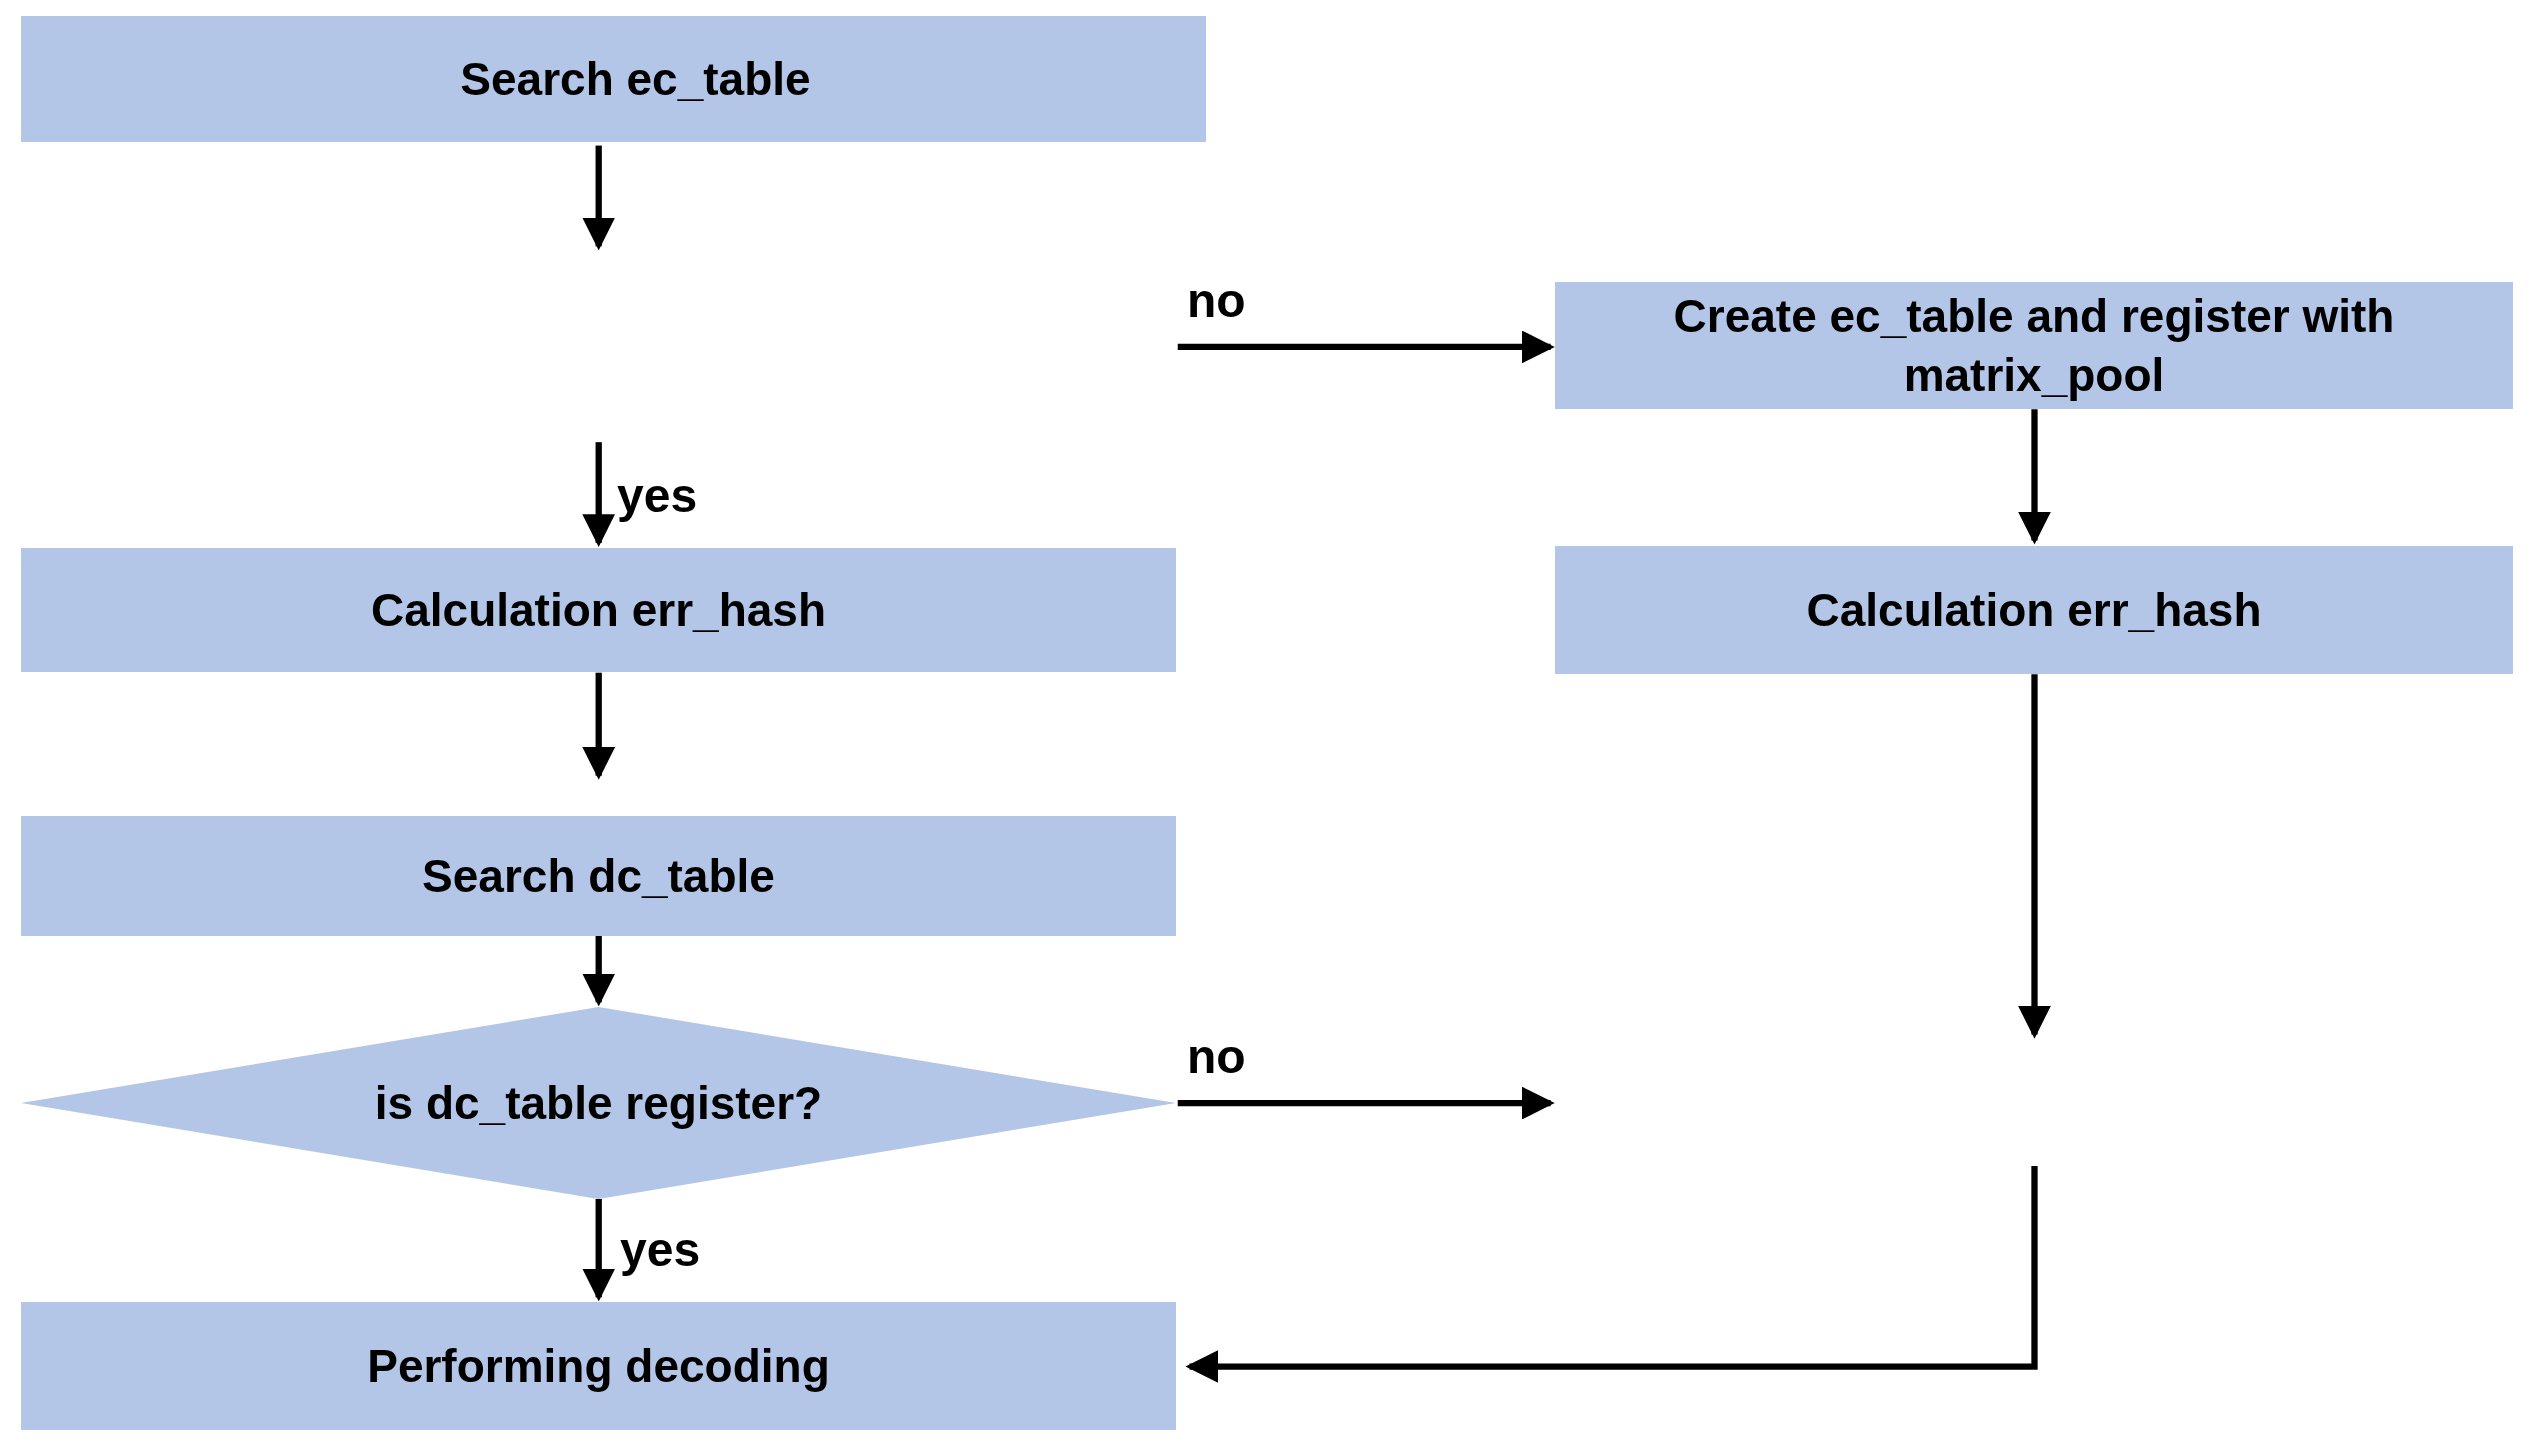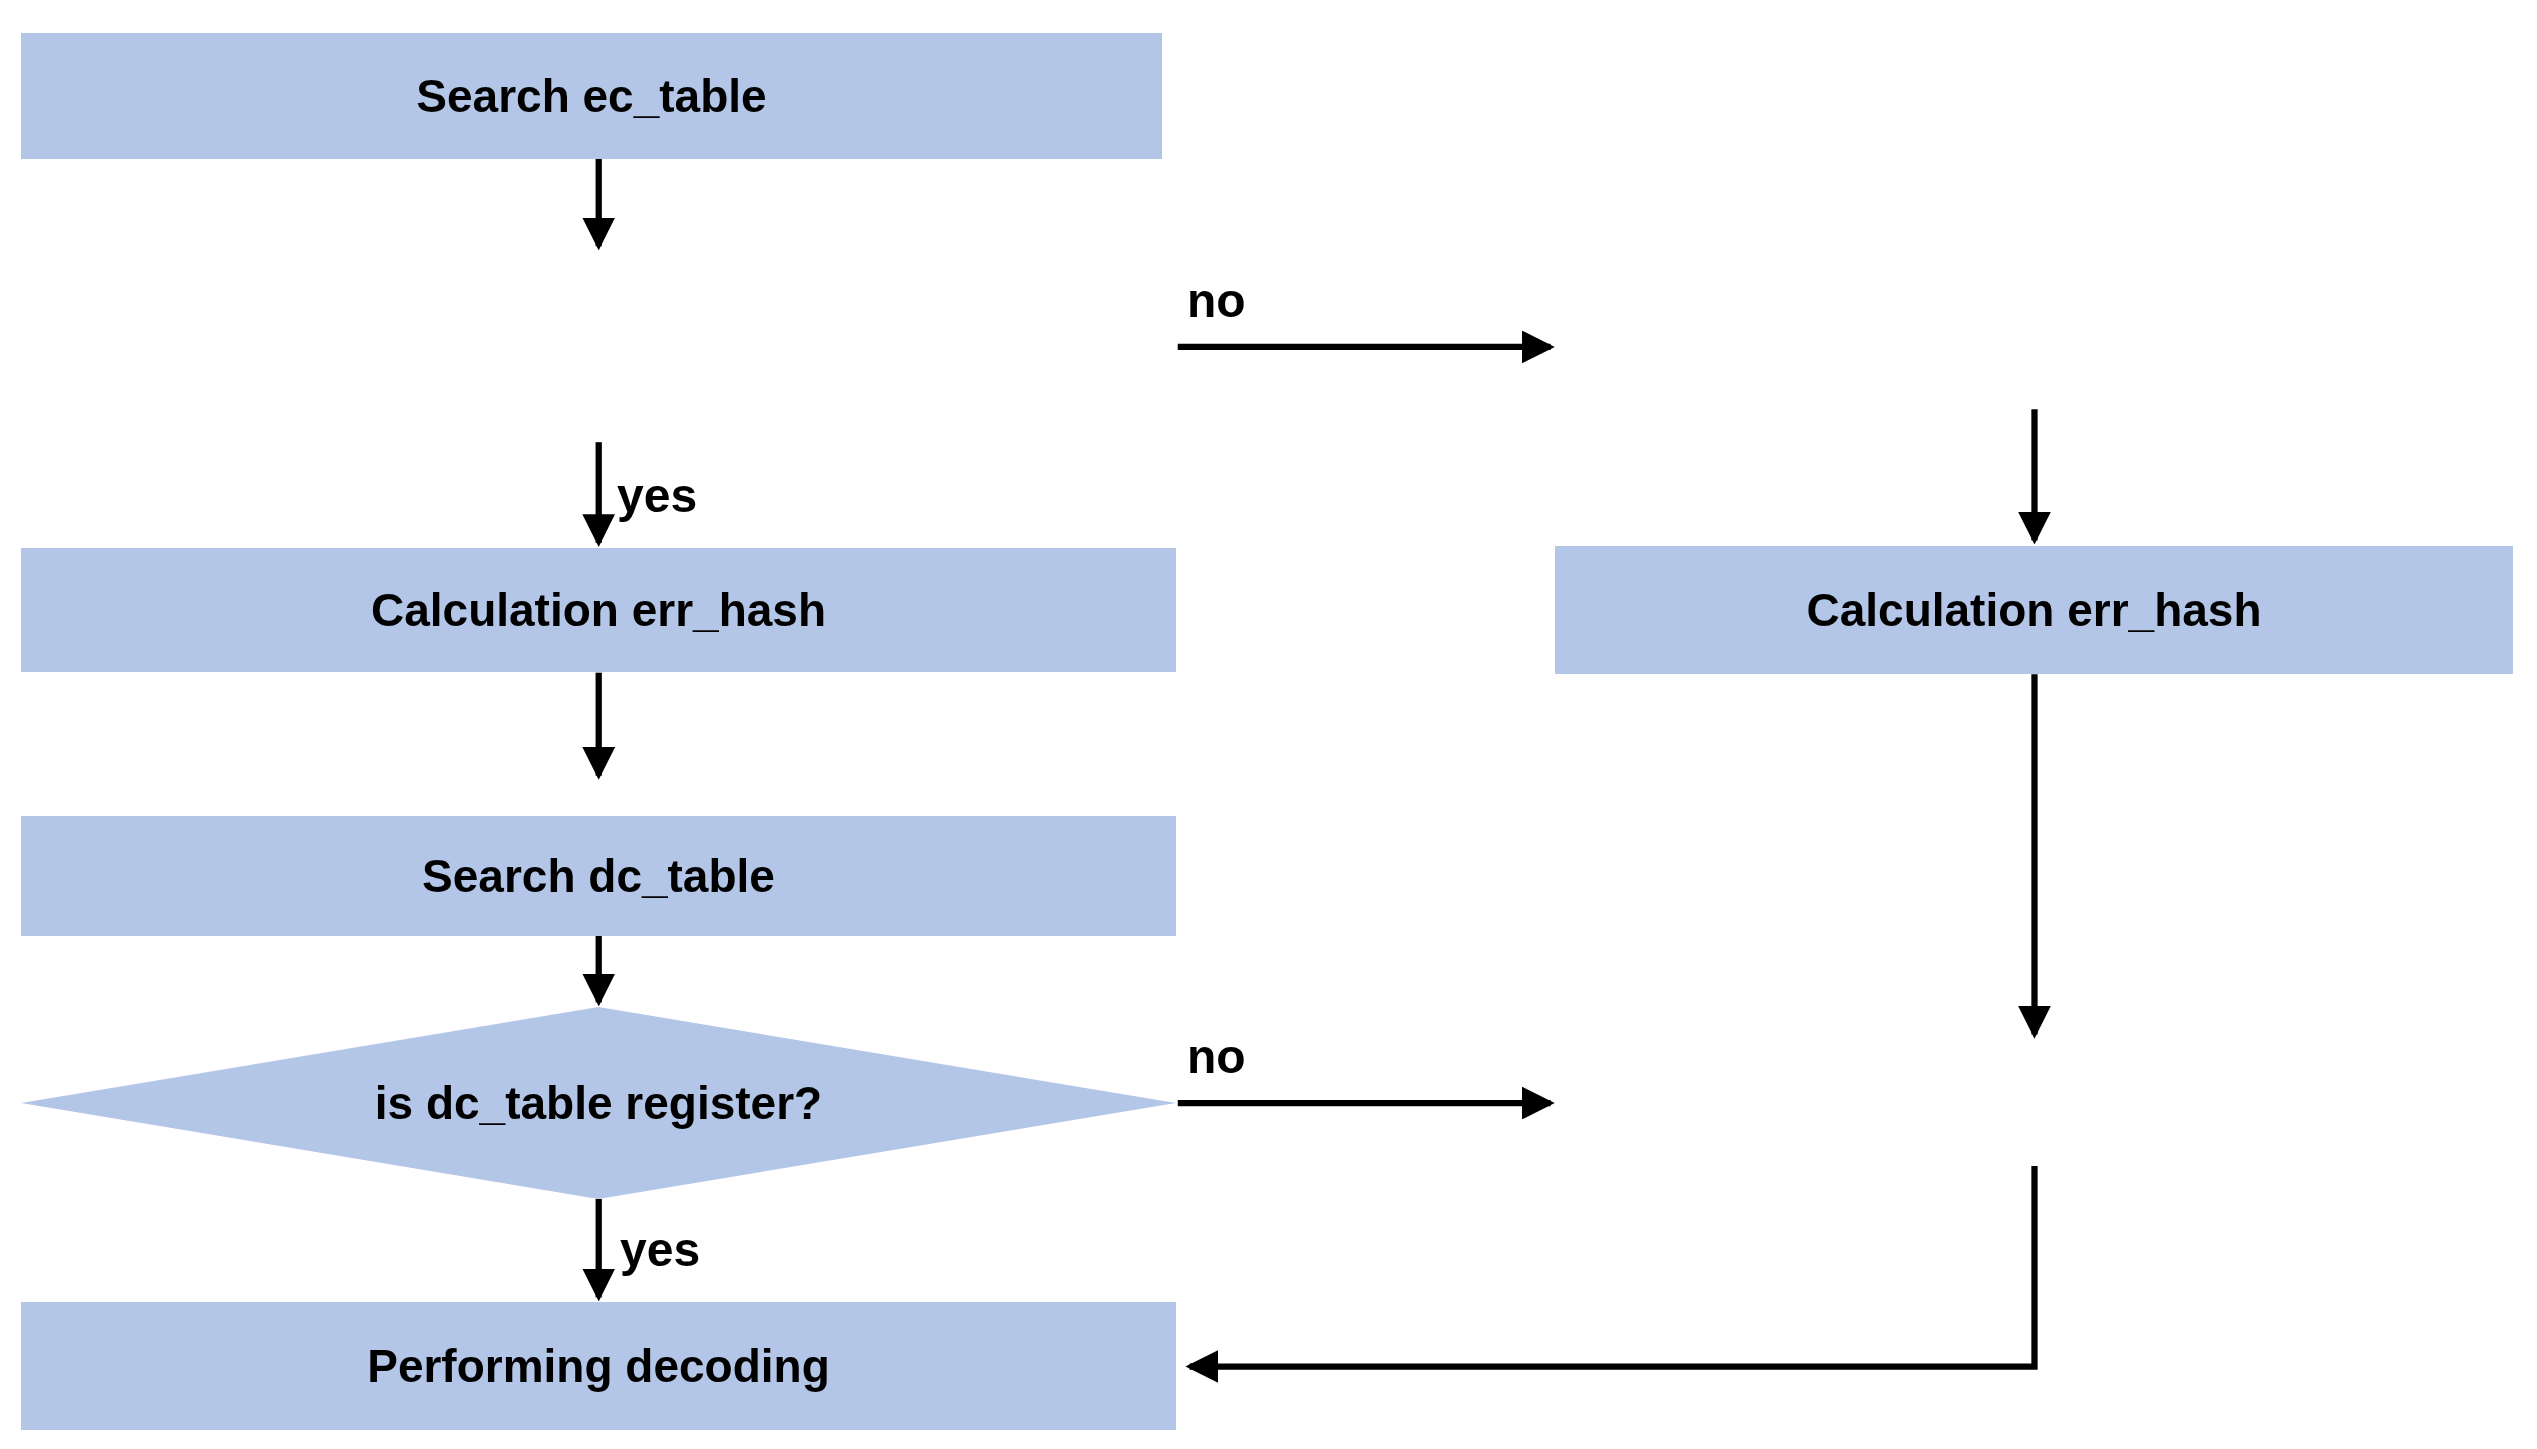--- a/index.html
+++ b/index.html
@@ -70,41 +70,44 @@
     <path class="edge" d="M761,562 L761,690" marker-end="url(#arrow)"></path>
     <path class="edge" d="M761,855 L761,986" marker-end="url(#arrow)"></path>
     <path class="edge" d="M761,1145 L761,1274" marker-end="url(#arrow)"></path>
     <path class="edge" d="M1497,1402 L1971,1402" marker-end="url(#arrow)"></path>
     <path class="edge" d="M761,1524 L761,1649" marker-end="url(#arrow)"></path>
     <path class="edge" d="M2586,520 L2586,687" marker-end="url(#arrow)"></path>
     <path class="edge" d="M2586,857 L2586,1315" marker-end="url(#arrow)"></path>
     <path class="edge" d="M2586,1482 L2586,1737 L1512,1737" marker-end="url(#arrow)"></path>
   </svg>
 
-  <div class="node" style="left:21px;top:33px;width:1141px;height:126px;">
+  <div class="node" style="left:21px;top:16px;width:1141px;height:126px;padding-left:44px;">
     <span class="lbl">Search ec_table</span>
   </div>
 
 
   <div class="node" style="left:21px;top:548px;width:1155px;height:124px;">
     <span class="lbl">Calculation err_hash</span>
   </div>
 
   <div class="node" style="left:21px;top:780px;width:1155px;height:120px;margin-top:36px;">
     <span class="lbl">Search dc_table</span>
   </div>
 
   <div class="node diamond" style="left:21px;top:1007px;width:1155px;height:192px;">
     <span class="lbl">is dc_table register?</span>
   </div>
 
   <div class="node" style="left:21px;top:1302px;width:1155px;height:128px;">
     <span class="lbl">Performing decoding</span>
   </div>
 
+  <div class="node" style="left:1555px;top:282px;width:958px;height:127px;">
+    <span class="lbl wrap">Create ec_table and register with matrix_pool</span>
+  </div>
 
   <div class="node" style="left:1555px;top:546px;width:958px;height:128px;">
     <span class="lbl">Calculation err_hash</span>
   </div>
 
 
   <div class="edge-label" style="left:1187px;top:277px;">no</div>
   <div class="edge-label" style="left:617px;top:472px;">yes</div>
   <div class="edge-label" style="left:1187px;top:1033px;">no</div>
   <div class="edge-label" style="left:620px;top:1226px;">yes</div>

